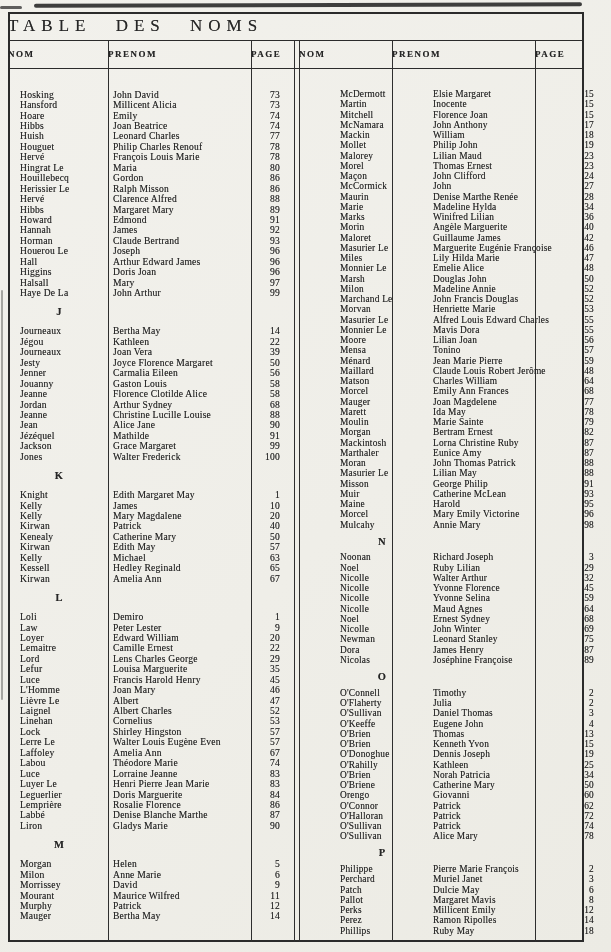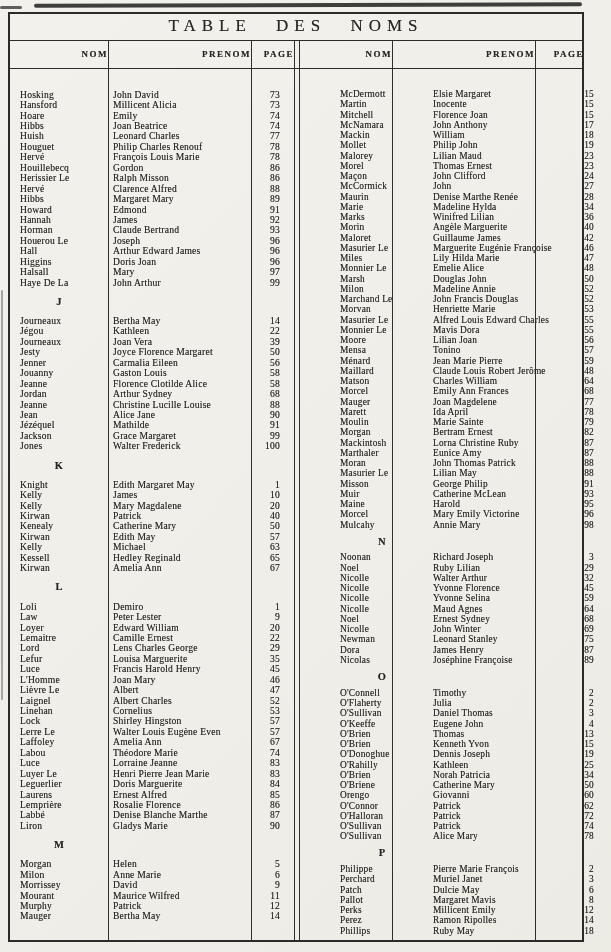--- a/index.html
+++ b/index.html
@@ -17,22 +17,22 @@
   
   .frame{position:absolute;left:8px;top:12px;width:576px;height:930px;border:2px solid #2b2b2b;box-sizing:border-box;}
   .hline{position:absolute;left:8px;width:576px;height:1px;background:#2b2b2b;}
   .hline.t40{top:40px;}
   .hline.t68{top:68px;}
   .vline{position:absolute;top:40px;height:902px;width:1px;background:#2e2e2e;}
   .v108{left:108px;} .v251{left:251px;} .v294{left:294px;} .v299{left:299px;}
   .v392{left:392px;} .v535{left:535px;}
   
   .title-row{position:absolute;left:8px;top:12px;width:576px;height:28px;line-height:28px;
-    text-align:center;font-size:17px;letter-spacing:6px;word-spacing:14px;}
-  .hcell{position:absolute;top:40px;height:28px;line-height:28px;text-align:right;
+    text-align:left;font-size:17px;letter-spacing:6px;word-spacing:14px;}
+  .hcell{position:absolute;top:40px;height:28px;line-height:28px;text-align:left;
     font-size:9px;font-weight:bold;letter-spacing:1.5px;}
   .h-nom-l{left:8px;width:100px;} .h-pre-l{left:108px;width:143px;} .h-pag-l{left:251px;width:43px;}
   .h-nom-r{left:299px;width:93px;} .h-pre-r{left:392px;width:143px;} .h-pag-r{left:535px;width:49px;}
   
   .col{position:absolute;top:63px;height:873px;box-sizing:border-box;padding-top:26px;overflow:hidden;}
   .colL{left:10px;width:284px;}
   .colR{left:300px;width:284px;margin-left:36px;}
   .row{display:flex;align-items:center;}
   .colL .row{height:10.45px;font-size:9.6px;}
   .colR .row{height:10.25px;font-size:9.4px;}
@@ -113,20 +113,25 @@
         <div class="cell c-pre">Philip Charles Renouf</div>
         <div class="cell c-pag">78</div>
       </div>
 
       <div class="row">
         <div class="cell c-nom">Hervé</div>
         <div class="cell c-pre">François Louis Marie</div>
         <div class="cell c-pag">78</div>
       </div>
 
+      <div class="row">
+        <div class="cell c-nom">Hingrat Le</div>
+        <div class="cell c-pre">Maria</div>
+        <div class="cell c-pag">80</div>
+      </div>
 
       <div class="row">
         <div class="cell c-nom">Houillebecq</div>
         <div class="cell c-pre">Gordon</div>
         <div class="cell c-pag">86</div>
       </div>
 
       <div class="row">
         <div class="cell c-nom">Herissier Le</div>
         <div class="cell c-pre">Ralph Misson</div>
@@ -438,25 +443,20 @@
         <div class="cell c-pre">Henri Pierre Jean Marie</div>
         <div class="cell c-pag">83</div>
       </div>
 
       <div class="row">
         <div class="cell c-nom">Leguerlier</div>
         <div class="cell c-pre">Doris Marguerite</div>
         <div class="cell c-pag">84</div>
       </div>
 
-      <div class="row">
-        <div class="cell c-nom">Laurens</div>
-        <div class="cell c-pre">Ernest Alfred</div>
-        <div class="cell c-pag">85</div>
-      </div>
 
       <div class="row">
         <div class="cell c-nom">Lemprière</div>
         <div class="cell c-pre">Rosalie Florence</div>
         <div class="cell c-pag">86</div>
       </div>
 
       <div class="row">
         <div class="cell c-nom">Labbé</div>
         <div class="cell c-pre">Denise Blanche Marthe</div>
@@ -693,21 +693,21 @@
       </div>
 
       <div class="row">
         <div class="cell c-nom">Mauger</div>
         <div class="cell c-pre">Joan Magdelene</div>
         <div class="cell c-pag">77</div>
       </div>
 
       <div class="row">
         <div class="cell c-nom">Marett</div>
-        <div class="cell c-pre">Ida April</div>
+        <div class="cell c-pre">Ida May</div>
         <div class="cell c-pag">78</div>
       </div>
 
       <div class="row">
         <div class="cell c-nom">Moulin</div>
         <div class="cell c-pre">Marie Sainte</div>
         <div class="cell c-pag">79</div>
       </div>
 
       <div class="row">

